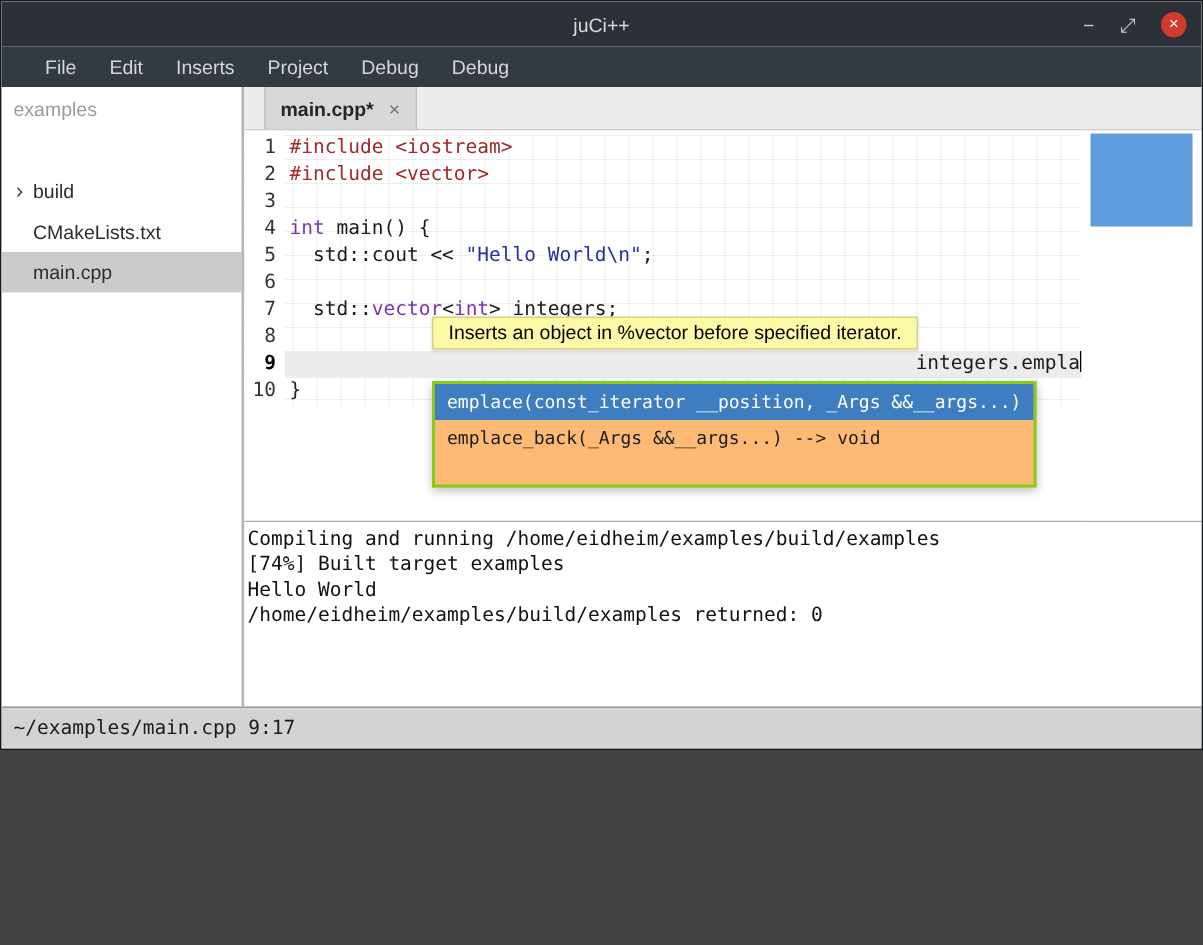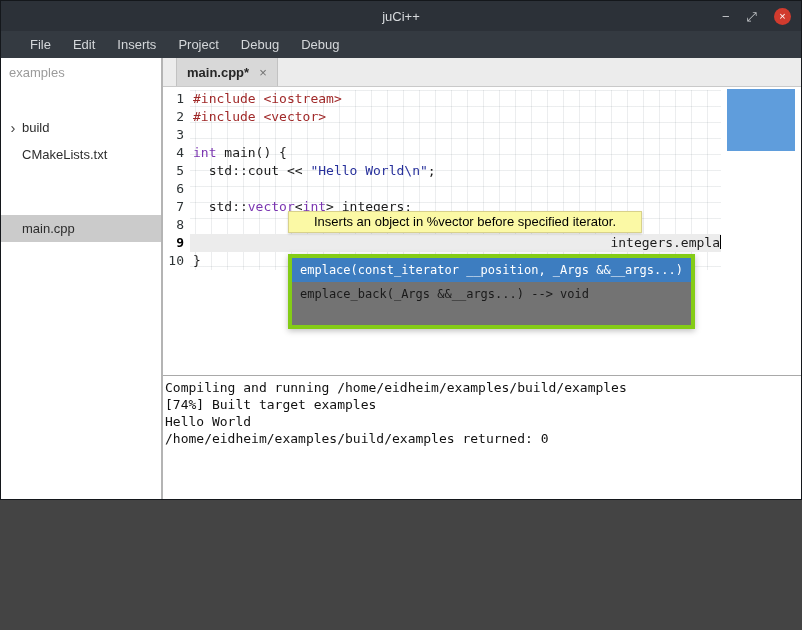--- a/index.html
+++ b/index.html
@@ -8,21 +8,21 @@
   .title{color:#d7dadd;font-size:13px;}
   .controls{position:absolute;right:10px;top:0;height:100%;display:flex;align-items:center;gap:17px;}
   .wbtn{color:#c7cacd;font-size:13px;line-height:1;cursor:default;}
   .close-btn{width:17px;height:17px;border-radius:50%;background:var(--close-red);color:#fff;font-size:11px;line-height:1;display:flex;align-items:center;justify-content:center;}
   .menubar{height:27px;background:#343a41;flex:none;display:flex;align-items:stretch;padding-left:18px;}
   .menu-item{color:#d4d7da;font-size:13px;padding:0 11px;display:flex;align-items:center;}
   .main{flex:1;display:flex;min-height:0;}
   .sidebar{width:160px;flex:none;background:#fff;border-right:2px solid #b4b4b4;display:flex;flex-direction:column;gap:28px;}
   .side-header{color:#9b9b9b;font-size:13px;padding:7px 8px 6px;}
   .tree-item{height:27px;display:flex;align-items:center;font-size:13px;color:#2d2d2d;}
-  .tree-item.selected{background:#cbcbcb;margin-top:47px;}
+  .tree-item.selected{background:#cbcbcb;}
   .expander{width:16px;text-align:center;color:#444;font-size:15px;flex:none;padding-left:4px;}
   .tree-label{padding-left:1px;}
   .right{flex:1;display:flex;flex-direction:column;min-width:0;background:#fff;}
   .tabbar{height:28px;flex:none;background:#ececec;border-bottom:1px solid #c9c9c9;display:flex;align-items:stretch;}
   .tab{margin-left:13px;background:#d8d8d8;border-left:1px solid #c2c2c2;border-right:1px solid #c2c2c2;display:flex;align-items:center;gap:10px;padding:0 10px;justify-content:center;}
   .tab-label{font-size:13px;font-weight:bold;color:#262626;}
   .tab-close{color:#707070;font-size:13px;}
   .editor{flex:1;position:relative;background:#fff;overflow:hidden;}
   .code-lines{position:absolute;left:0;top:3px;right:80px;
      background-image:linear-gradient(to right,rgba(120,130,140,0.14) 1px,transparent 1px),linear-gradient(to bottom,rgba(120,130,140,0.14) 1px,transparent 1px);
@@ -31,22 +31,22 @@
   .lnum{width:21px;padding-right:6px;text-align:right;background:#fff;color:#2e3436;flex:none;}
   .code-line.current .lnum{font-weight:bold;color:#000;}
   .ctext{flex:1;padding-left:3px;white-space:pre;color:#1b1b1b;}
   .code-line.current .ctext{background:#ececec;text-align:right;}
   .tok-preproc{color:var(--preproc);}
   .tok-keyword{color:var(--keyword);}
   .tok-string{color:var(--string);}
   .caret{display:inline-block;width:1px;height:14px;background:#000;vertical-align:-2px;}
   .scrollcol{position:absolute;top:0;right:0;bottom:0;width:80px;background:#fff;}
   .scroll-thumb{position:absolute;left:6px;top:2px;width:68px;height:62px;background:var(--scrollbar);}
-  .tooltip{position:absolute;left:125px;top:124px;background:var(--tooltip-bg);border:1px solid #d8d18b;box-shadow:0 1px 2px rgba(0,0,0,.18);padding:2px 25px 3px;font-size:13px;color:#000;white-space:nowrap;}
-  .popup{position:absolute;left:125px;top:167px;min-width:372px;background:#737373;border:4px solid #84cc16;box-shadow:0 2px 6px rgba(0,0,0,.25);padding-bottom:19px;}
+  .tooltip{position:absolute;left:125px;top:124px;background:var(--tooltip-bg);border:1px solid #d8d18b;box-shadow:0 1px 2px rgba(0,0,0,.18);padding:2px 10px 3px;font-size:13px;color:#000;white-space:nowrap;}
+  .popup{position:absolute;left:125px;top:167px;min-width:372px;background:#fdba74;border:2px solid #84cc16;box-shadow:0 2px 6px rgba(0,0,0,.25);padding-bottom:19px;}
   .popup-row{font-family:"DejaVu Sans Mono",monospace;font-size:12px;padding:5px 8px;color:#1a1a1a;white-space:nowrap;}
   .popup-row.selected{background:var(--accent);color:#fff;}
   .hsplit{height:1px;background:#a9a9a9;flex:none;}
   .terminal{height:117px;flex:none;background:#fff;font-family:"DejaVu Sans Mono",monospace;font-size:13px;color:#111;padding:3px 2px;overflow:hidden;}
   .term-line{height:17px;line-height:17px;white-space:pre;}
   .statusbar{height:27px;flex:none;background:#d3d3d3;border-top:1px solid #9c9c9c;display:flex;align-items:center;padding:0 8px;font-family:"DejaVu Sans Mono",monospace;font-size:13px;color:#1c1c1c;}
 </style>
 </head>
 <body>
 
@@ -152,13 +152,16 @@
       <div class="hsplit"></div>
       <div class="terminal">
           <div class="term-line">Compiling and running /home/eidheim/examples/build/examples</div>
           <div class="term-line">[74%] Built target examples</div>
           <div class="term-line">Hello World</div>
           <div class="term-line">/home/eidheim/examples/build/examples returned: 0</div>
         </div>
     </div>
   </div>
 
+  <div class="statusbar">
+    <span>~/examples/main.cpp 9:17</span>
+  </div>
 </div>
 
 </body></html>

